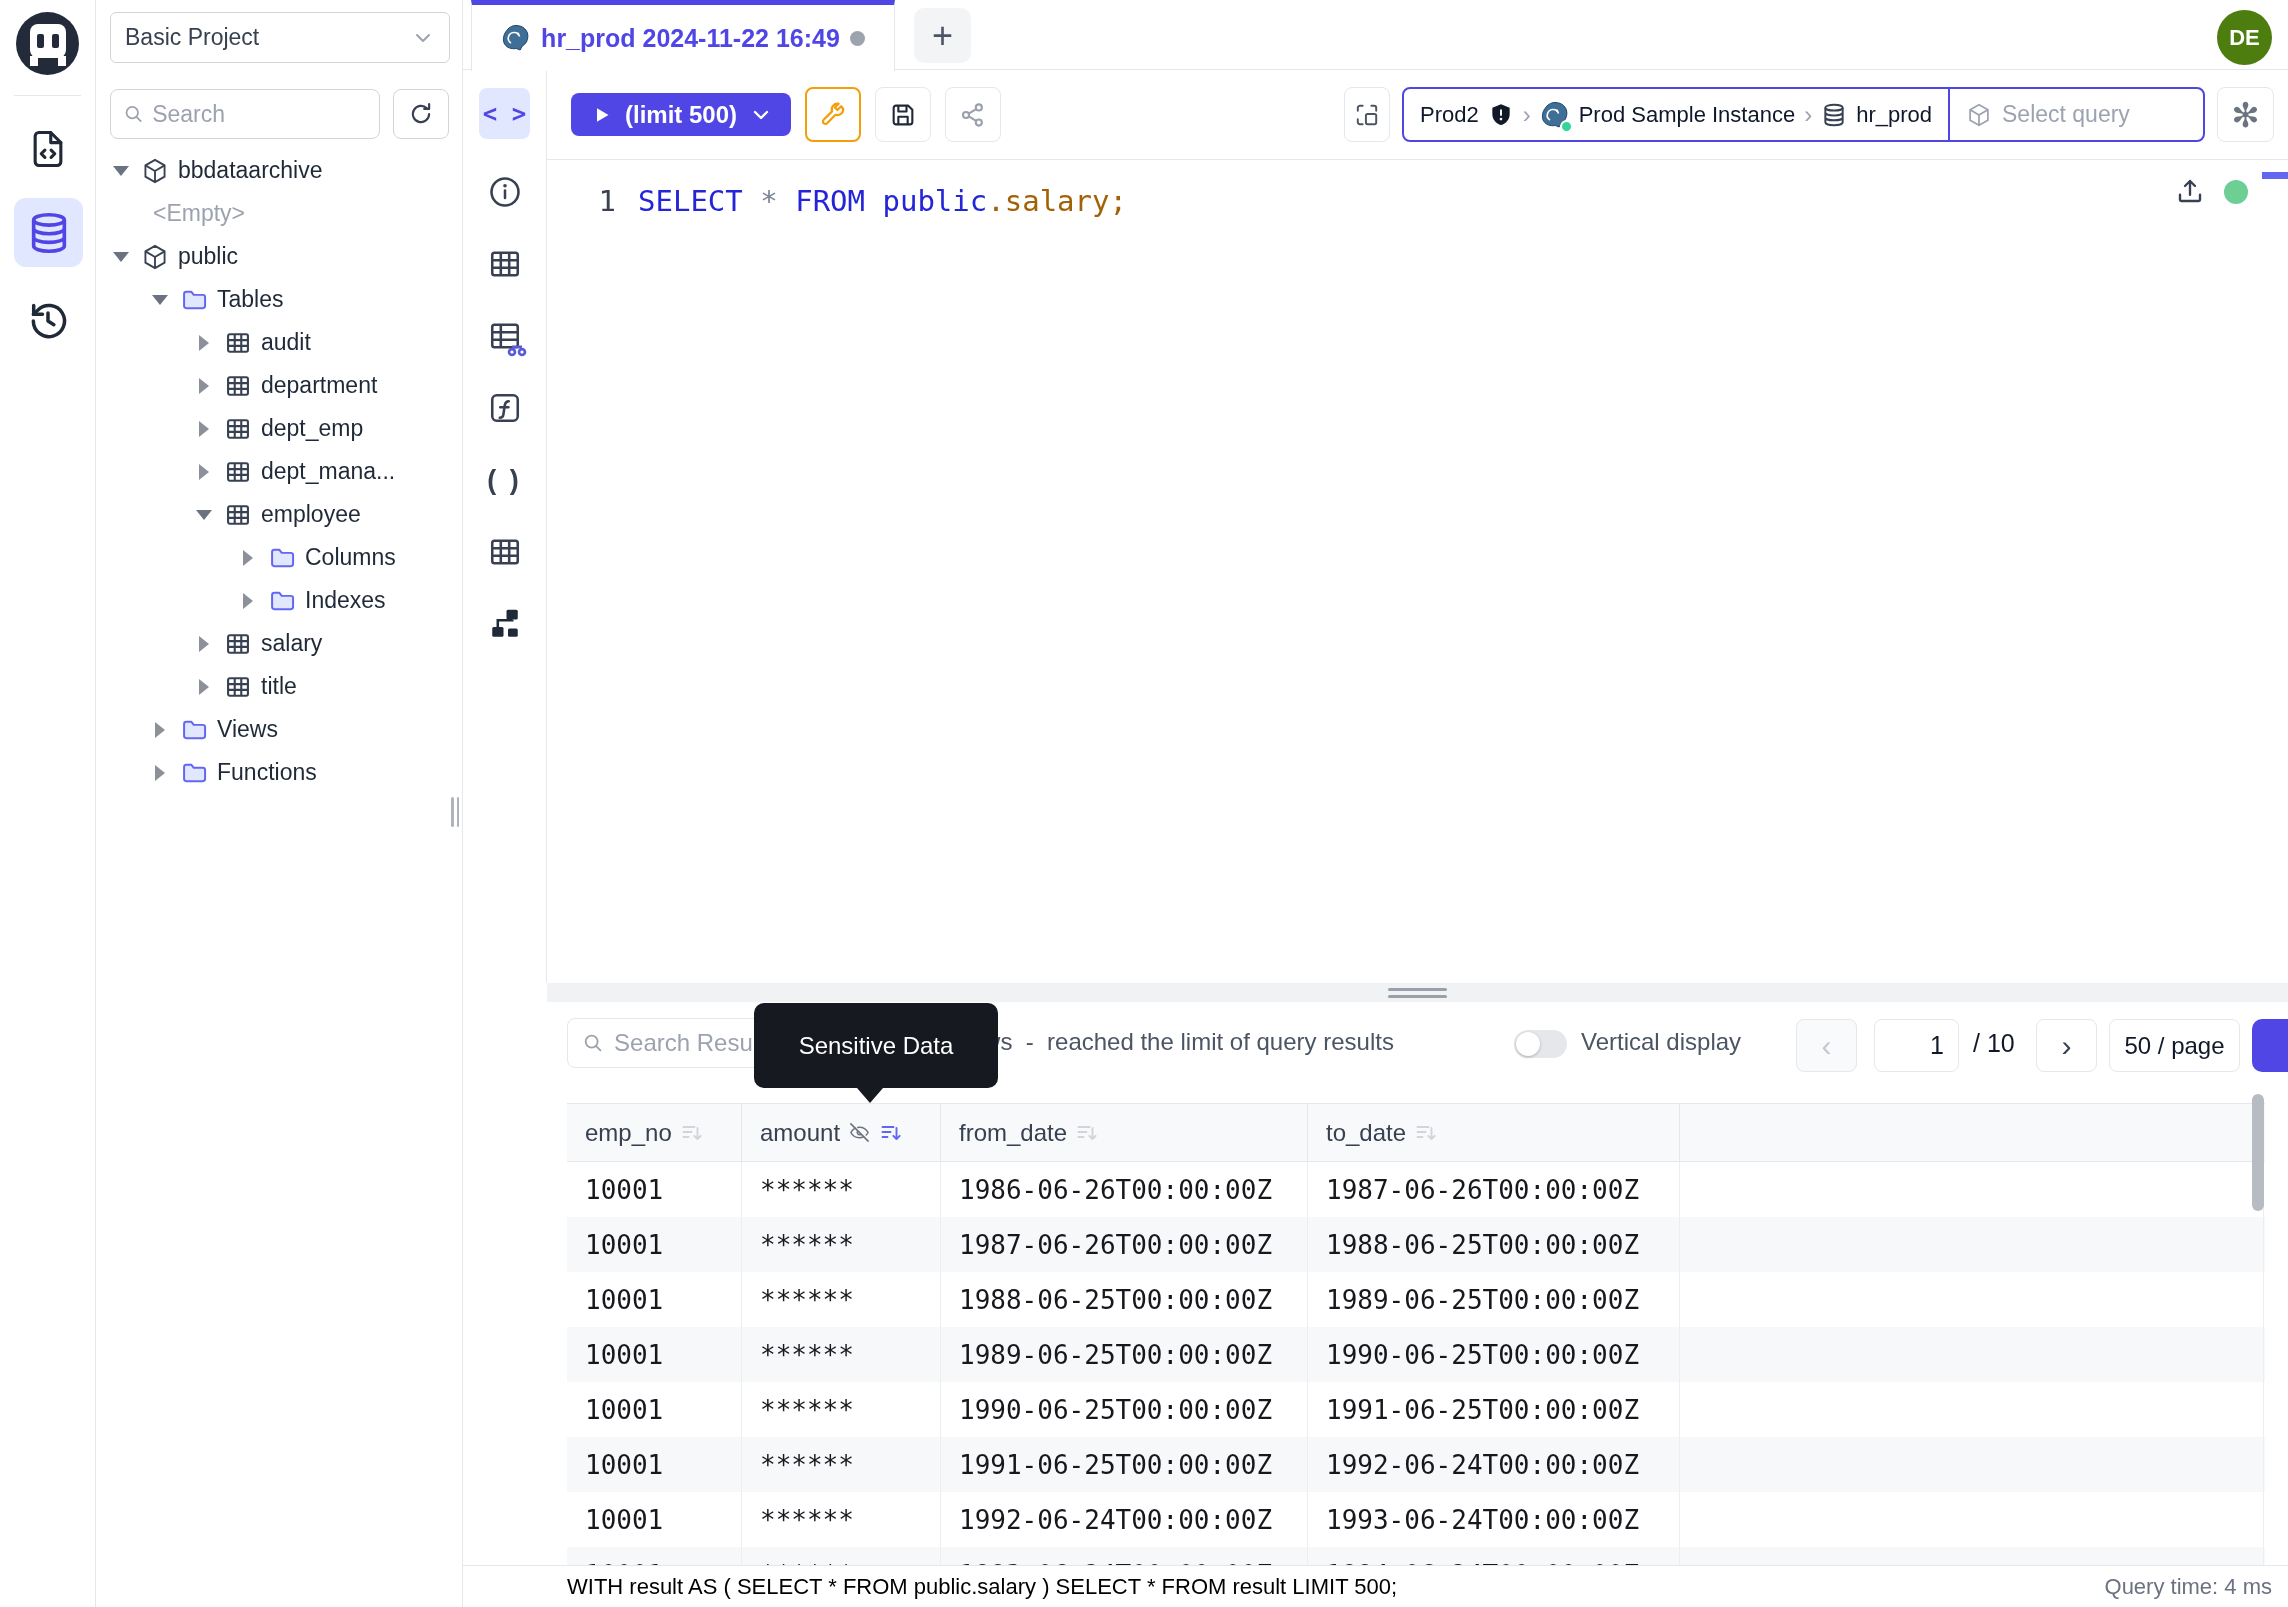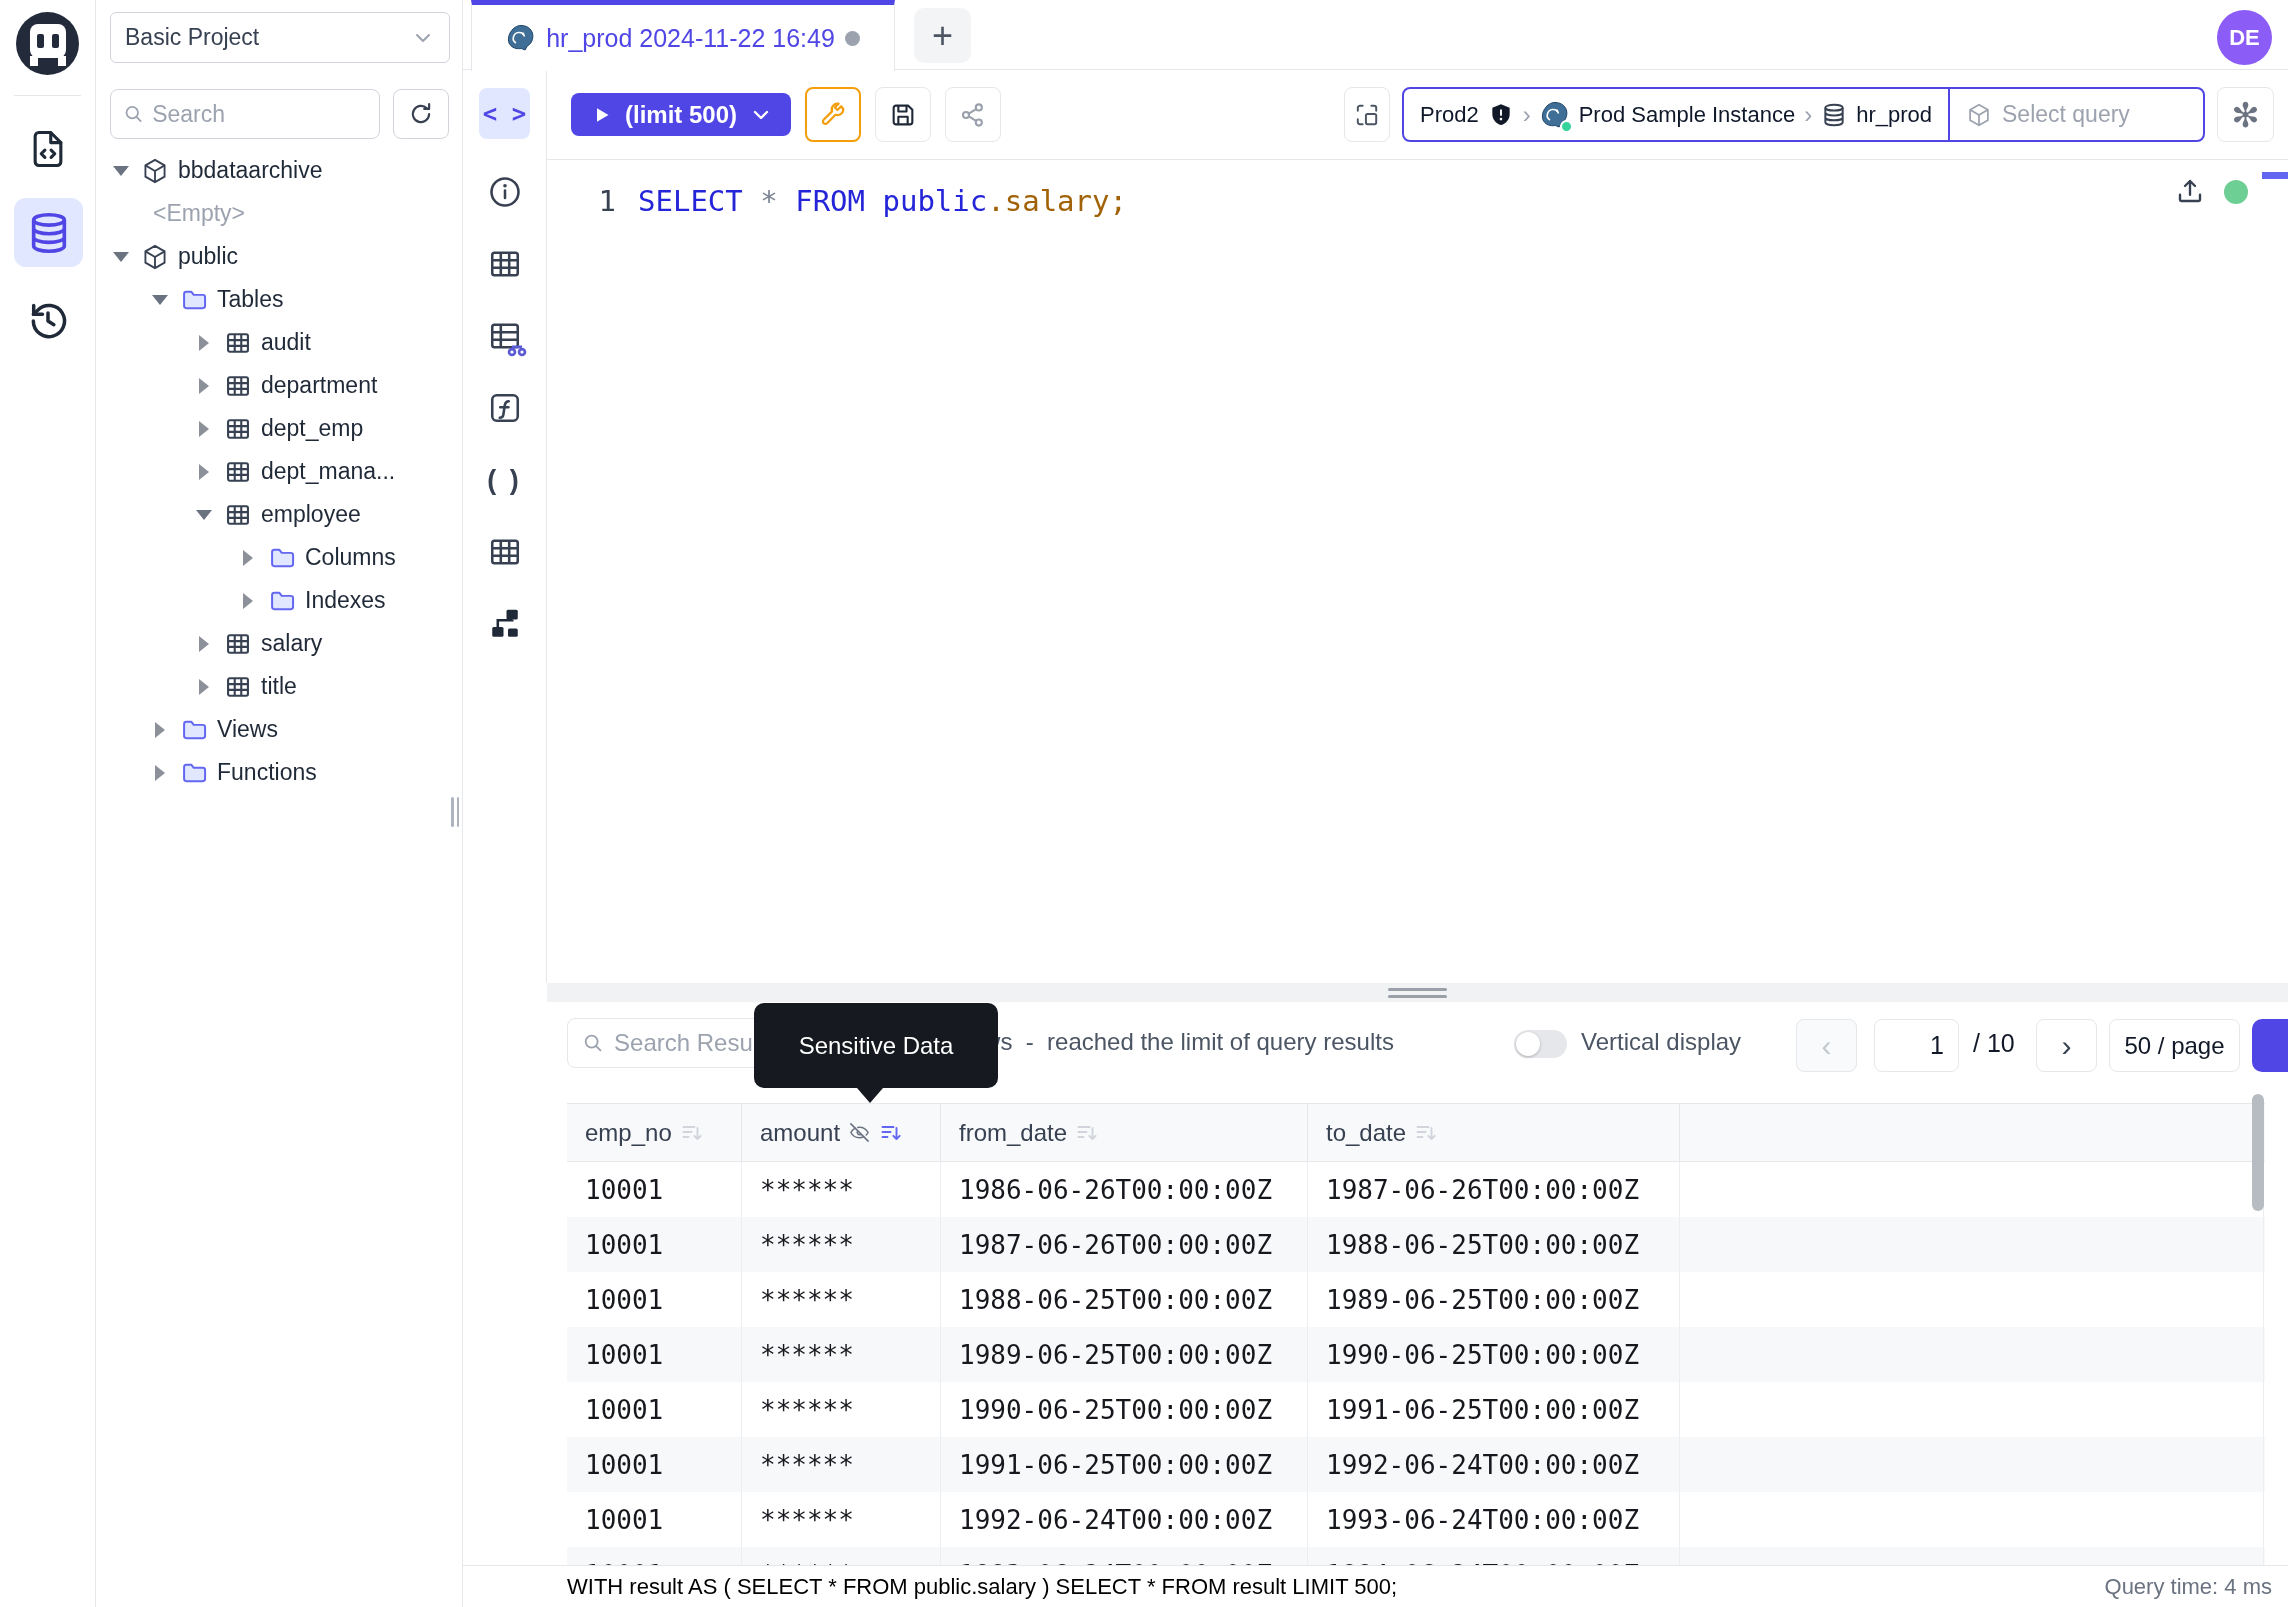--- a/index.html
+++ b/index.html
@@ -43,25 +43,25 @@
   .resize-handle { position:absolute; right:3px; top:797px; height:30px; width:8px; display:flex; gap:3px; }
   .resize-handle i { width:2.5px; height:30px; background:#aeb4bd; border-radius:2px; }
 
   
   .main { position:absolute; left:463px; top:0; right:0; bottom:0; }
 
   .tabbar { position:absolute; left:0; top:0; right:0; height:70px; border-bottom:1px solid #e5e7eb; background:#fff; }
   .tab { position:absolute; left:8px; top:0; width:424px; height:71px; background:#fff; z-index:2;
     border-left:1px solid #e5e7eb; border-right:1px solid #e5e7eb; border-top:5px solid #4f46e5;
     display:flex; align-items:center; justify-content:center; gap:10px; cursor:pointer; }
-  .tab-label { font-size:25px; color:#4f46e5; font-weight:400; white-space:nowrap; }
+  .tab-label { font-size:25px; color:#4f46e5; font-weight:700; white-space:nowrap; }
   .dirty-dot { width:15px; height:15px; border-radius:50%; background:#9ca3af; }
   .tab-new { position:absolute; left:451px; top:8px; width:57px; height:55px; background:#f3f4f6; border-radius:10px;
     display:flex; align-items:center; justify-content:center; font-size:36px; color:#4b5563; cursor:pointer; }
-  .avatar { position:absolute; top:10px; right:16px; width:55px; height:55px; border-radius:50%; background:#8b5cf6;
+  .avatar { position:absolute; top:10px; right:16px; width:55px; height:55px; border-radius:50%; background:#4d7c0f;
     color:#fff; font-size:22px; font-weight:bold; display:flex; align-items:center; justify-content:center; z-index:5; }
 
   .toolbar { position:absolute; left:84px; top:70px; right:0; height:90px; border-bottom:1px solid #e5e7eb;
     display:flex; align-items:center; padding:0 14px 0 24px; gap:14px; background:#fff; }
   .run-btn { height:43px; border-radius:8px; background:#4f46e5; color:#fff; display:flex; align-items:center;
     gap:12px; padding:0 18px; cursor:pointer; }
   .run-label { font-size:24px; font-weight:600; }
   .icon-btn { width:56px; height:55px; border:1px solid #e5e7eb; border-radius:8px; background:#fff;
     display:flex; align-items:center; justify-content:center; cursor:pointer; }
   .icon-btn.wrench { border:2px solid #f59e0b; }

